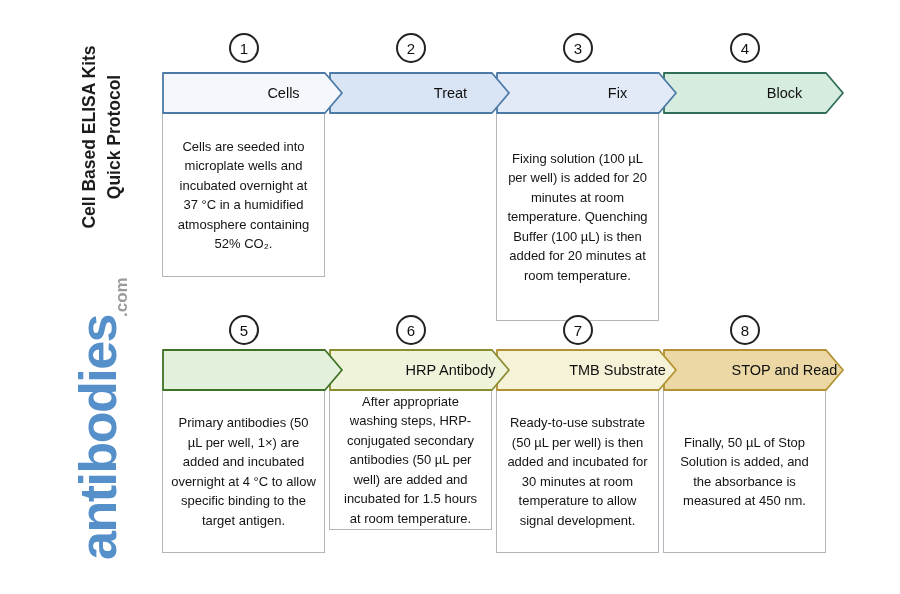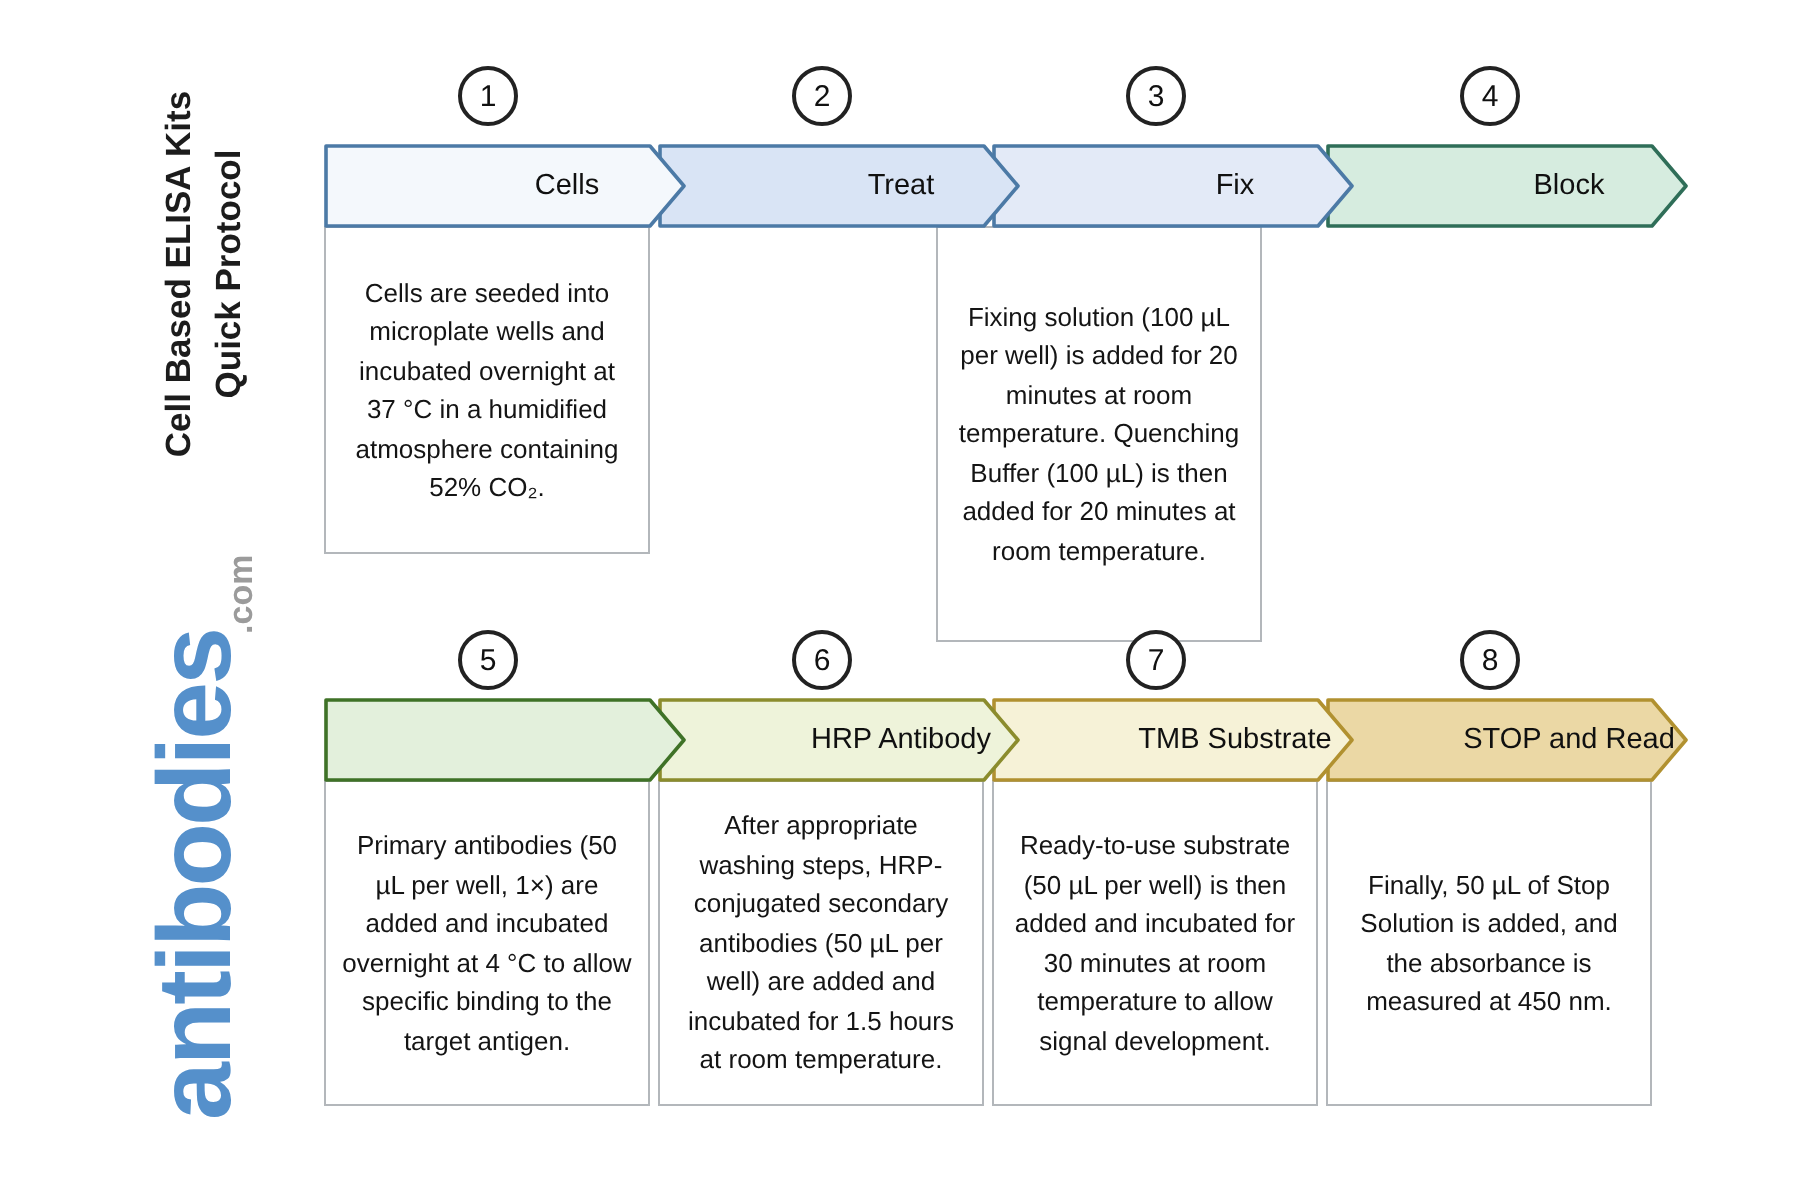--- a/index.html
+++ b/index.html
@@ -87,21 +87,21 @@
   <div class="arrow" style="left:663px;top:72px;z-index:5">
     <svg width="182" height="42" viewBox="0 0 182 42">
       <polygon points="1,1 163,1 180,21 163,41 1,41" stroke-width="1.8" stroke-linejoin="round" fill="#d6ecdf" stroke="#2f6e58"></polygon>
     </svg>
     <div class="arrow-label">Block</div>
   </div>
 
   <div class="box" style="left:162px;top:113px;height:164px">
     <div class="box-text">Cells are seeded into microplate wells and incubated overnight at 37 °C in a humidified atmosphere containing 52% CO₂.</div>
   </div>
-  <div class="box" style="left:468px;top:113px;height:208px">
+  <div class="box" style="left:496px;top:113px;height:208px">
     <div class="box-text">Fixing solution (100 µL per well) is added for 20 minutes at room temperature. Quenching Buffer (100 µL) is then added for 20 minutes at room temperature.</div>
   </div>
 
   <div class="circle" style="left:229px;top:315px">5</div>
   <div class="circle" style="left:396px;top:315px">6</div>
   <div class="circle" style="left:563px;top:315px">7</div>
   <div class="circle" style="left:730px;top:315px">8</div>
 
   <div class="arrow" style="left:162px;top:349px;z-index:8">
     <svg width="182" height="42" viewBox="0 0 182 42">
@@ -123,21 +123,21 @@
   <div class="arrow" style="left:496px;top:349px;z-index:6">
     <svg width="182" height="42" viewBox="0 0 182 42">
       <polygon points="1,1 163,1 180,21 163,41 1,41" stroke-width="1.8" stroke-linejoin="round" fill="#f6f2d7" stroke="#b19130"></polygon>
     </svg>
     <div class="arrow-label">TMB Substrate</div>
   </div>
 
   <div class="box" style="left:162px;top:390px;height:163px">
     <div class="box-text">Primary antibodies (50 µL per well, 1×) are added and incubated overnight at 4 °C to allow specific binding to the target antigen.</div>
   </div>
-  <div class="box" style="left:329px;top:390px;height:163px">
+  <div class="box" style="left:329px;top:390px;height:140px">
     <div class="box-text">After appropriate washing steps, HRP-conjugated secondary antibodies (50 µL per well) are added and incubated for 1.5 hours at room temperature.</div>
   </div>
   <div class="box" style="left:496px;top:390px;height:163px">
     <div class="box-text">Ready-to-use substrate (50 µL per well) is then added and incubated for 30 minutes at room temperature to allow signal development.</div>
   </div>
   <div class="box" style="left:663px;top:390px;height:163px">
     <div class="box-text">Finally, 50 µL of Stop Solution is added, and the absorbance is measured at 450 nm.</div>
   </div>
 
 </div>

